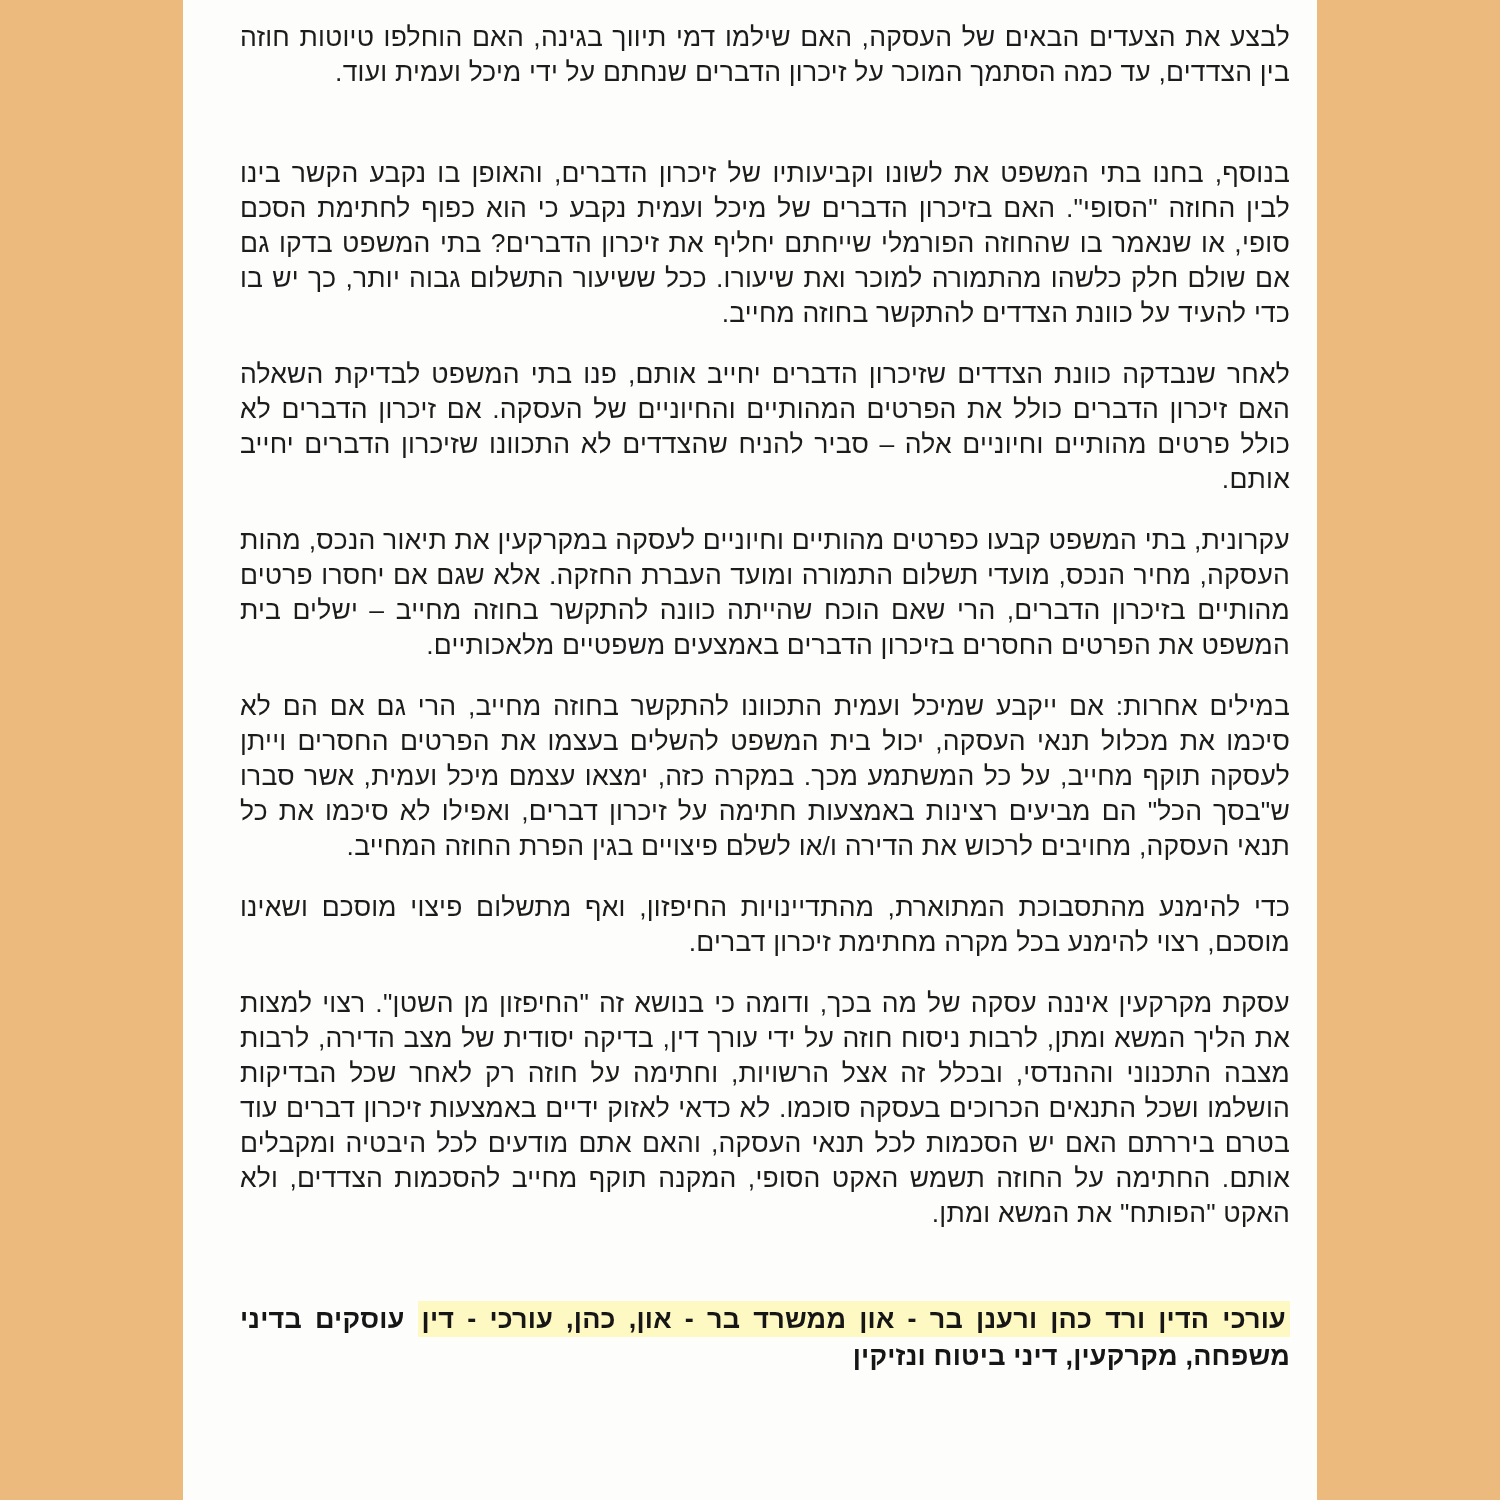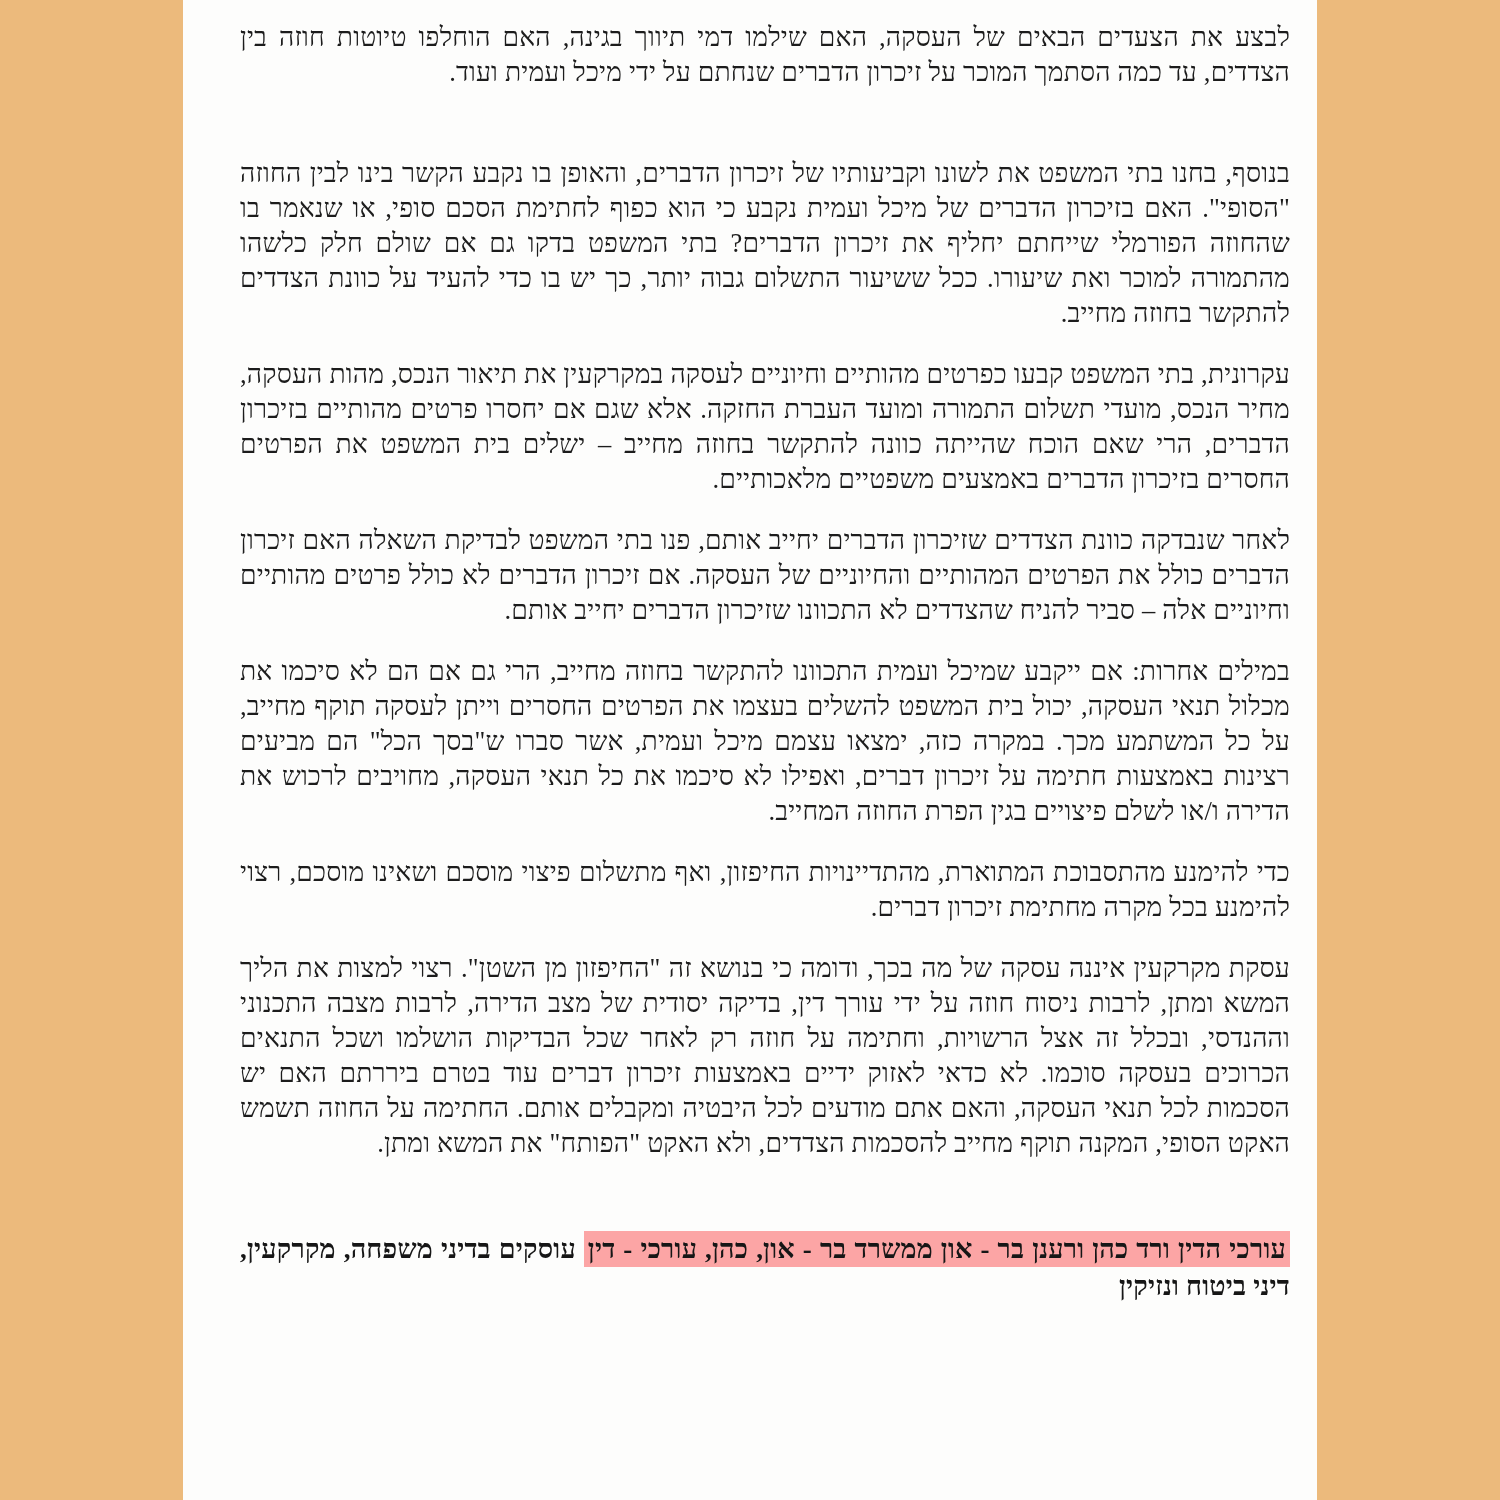--- a/index.html
+++ b/index.html
@@ -1,21 +1,21 @@
 <!DOCTYPE html>
 <html lang="he"><head>
 <meta charset="utf-8">
 <style>
   html, body { margin: 0; padding: 0; }
   .page {
     position: relative;
     width: 1500px;
     height: 1500px;
     background: #fdfdfc;
-    font-family: Liberation Serif, serif;
+    font-family: Liberation Sans, sans-serif;
     overflow: hidden;
   }
   .band {
     position: absolute;
     top: 0;
     bottom: 0;
     width: 183px;
     background: #ecba7c;
   }
   .band-left { left: 0; }
@@ -35,38 +35,38 @@
   .para { margin: 0 0 26px 0; }
   .para.first { margin-bottom: 66px; }
   .footer-credit {
     margin: 70px 0 0 0;
     font-weight: bold;
     font-size: 27px;
     line-height: 37px;
     color: #161616;
   }
   .hl {
-    background: #fca5a5;
+    background: #fef9c3;
     padding: 3px 4px;
     box-decoration-break: clone;
     -webkit-box-decoration-break: clone;
   }
 </style>
 </head>
 <body>
 
 <div class="page">
   <div class="band band-left"></div>
   <div class="band band-right"></div>
 
   <div class="content">
     <p class="para first">לבצע את הצעדים הבאים של העסקה, האם שילמו דמי תיווך בגינה, האם הוחלפו טיוטות חוזה בין הצדדים, עד כמה הסתמך המוכר על זיכרון הדברים שנחתם על ידי מיכל ועמית ועוד.</p>
     <p class="para">בנוסף, בחנו בתי המשפט את לשונו וקביעותיו של זיכרון הדברים, והאופן בו נקבע הקשר בינו לבין החוזה "הסופי". האם בזיכרון הדברים של מיכל ועמית נקבע כי הוא כפוף לחתימת הסכם סופי, או שנאמר בו שהחוזה הפורמלי שייחתם יחליף את זיכרון הדברים? בתי המשפט בדקו גם אם שולם חלק כלשהו מהתמורה למוכר ואת שיעורו. ככל ששיעור התשלום גבוה יותר, כך יש בו כדי להעיד על כוונת הצדדים להתקשר בחוזה מחייב.</p>
+    <p class="para">לאחר שנבדקה כוונת הצדדים שזיכרון הדברים יחייב אותם, פנו בתי המשפט לבדיקת השאלה האם זיכרון הדברים כולל את הפרטים המהותיים והחיוניים של העסקה. אם זיכרון הדברים לא כולל פרטים מהותיים וחיוניים אלה – סביר להניח שהצדדים לא התכוונו שזיכרון הדברים יחייב אותם.</p>
     <p class="para">עקרונית, בתי המשפט קבעו כפרטים מהותיים וחיוניים לעסקה במקרקעין את תיאור הנכס, מהות העסקה, מחיר הנכס, מועדי תשלום התמורה ומועד העברת החזקה. אלא שגם אם יחסרו פרטים מהותיים בזיכרון הדברים, הרי שאם הוכח שהייתה כוונה להתקשר בחוזה מחייב – ישלים בית המשפט את הפרטים החסרים בזיכרון הדברים באמצעים משפטיים מלאכותיים.</p>
-    <p class="para">לאחר שנבדקה כוונת הצדדים שזיכרון הדברים יחייב אותם, פנו בתי המשפט לבדיקת השאלה האם זיכרון הדברים כולל את הפרטים המהותיים והחיוניים של העסקה. אם זיכרון הדברים לא כולל פרטים מהותיים וחיוניים אלה – סביר להניח שהצדדים לא התכוונו שזיכרון הדברים יחייב אותם.</p>
     <p class="para">במילים אחרות: אם ייקבע שמיכל ועמית התכוונו להתקשר בחוזה מחייב, הרי גם אם הם לא סיכמו את מכלול תנאי העסקה, יכול בית המשפט להשלים בעצמו את הפרטים החסרים וייתן לעסקה תוקף מחייב, על כל המשתמע מכך. במקרה כזה, ימצאו עצמם מיכל ועמית, אשר סברו ש"בסך הכל" הם מביעים רצינות באמצעות חתימה על זיכרון דברים, ואפילו לא סיכמו את כל תנאי העסקה, מחויבים לרכוש את הדירה ו/או לשלם פיצויים בגין הפרת החוזה המחייב.</p>
     <p class="para">כדי להימנע מהתסבוכת המתוארת, מהתדיינויות החיפזון, ואף מתשלום פיצוי מוסכם ושאינו מוסכם, רצוי להימנע בכל מקרה מחתימת זיכרון דברים.</p>
     <p class="para">עסקת מקרקעין איננה עסקה של מה בכך, ודומה כי בנושא זה "החיפזון מן השטן". רצוי למצות את הליך המשא ומתן, לרבות ניסוח חוזה על ידי עורך דין, בדיקה יסודית של מצב הדירה, לרבות מצבה התכנוני וההנדסי, ובכלל זה אצל הרשויות, וחתימה על חוזה רק לאחר שכל הבדיקות הושלמו ושכל התנאים הכרוכים בעסקה סוכמו. לא כדאי לאזוק ידיים באמצעות זיכרון דברים עוד בטרם ביררתם האם יש הסכמות לכל תנאי העסקה, והאם אתם מודעים לכל היבטיה ומקבלים אותם. החתימה על החוזה תשמש האקט הסופי, המקנה תוקף מחייב להסכמות הצדדים, ולא האקט "הפותח" את המשא ומתן.</p>
 
     <p class="footer-credit"><span class="hl">עורכי הדין ורד כהן ורענן בר - און ממשרד בר - און, כהן, עורכי - דין</span><span> עוסקים בדיני משפחה, מקרקעין, דיני ביטוח ונזיקין</span></p>
 
   </div>
 </div>
 
 </body></html>

